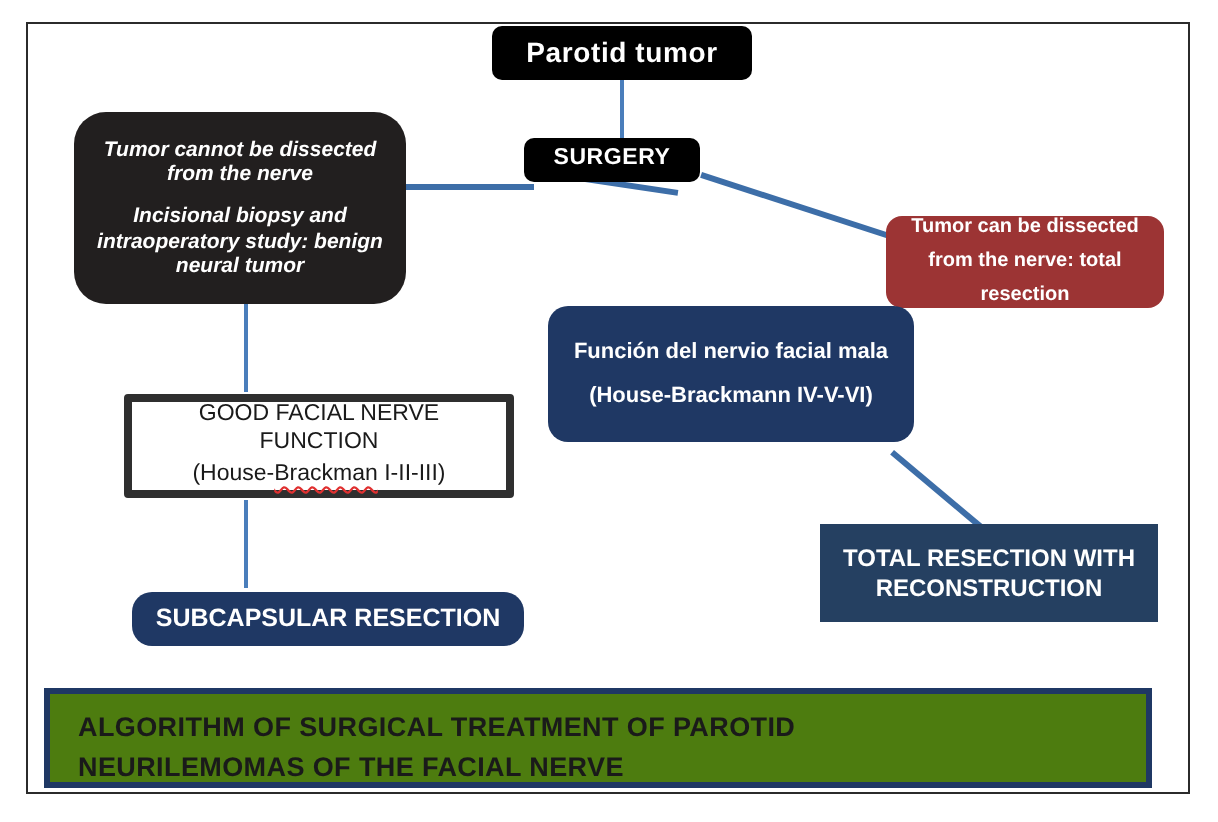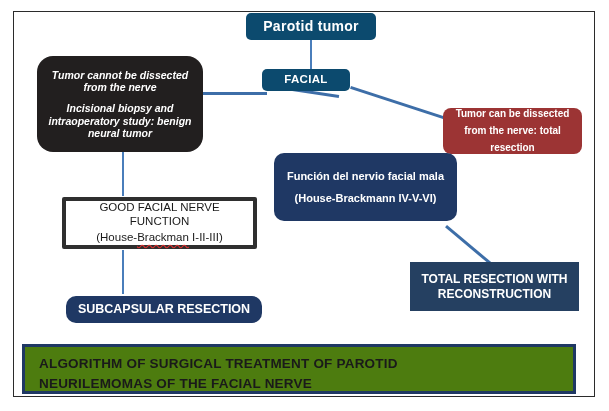--- a/index.html
+++ b/index.html
@@ -32,21 +32,21 @@
     display: flex;
     flex-direction: column;
     align-items: center;
     justify-content: center;
     text-align: center;
     line-height: 1.18;
   }
 
   
   .n-blue {
-    background: #0c4a6e;
+    background: #000000;
     color: #ffffff;
     border-radius: 5px;
     font-weight: bold;
     letter-spacing: 0.3px;
   }
 
   
   .n-black {
     background: #221f1f;
     color: #ffffff;
@@ -144,21 +144,21 @@
   <div class="conn-diag" style="left:351px; top:86px; width:105px; transform: rotate(18deg);"></div>
 
   <div class="conn conn-v" style="left:122px; top:152px; height:44px;"></div>
 
   <div class="conn conn-v" style="left:122px; top:250px; height:44px;"></div>
 
   <div class="conn-diag" style="left:447px; top:225px; width:58px; transform: rotate(40deg);"></div>
 
   <div class="node n-blue" style="left:246px; top:13px; width:130px; height:27px; font-size:14px;">Parotid tumor</div>
 
-  <div class="node n-blue" style="left:262px; top:69px; width:88px; height:22px; font-size:11.5px;">FACIAL</div>
+  <div class="node n-blue" style="left:262px; top:69px; width:88px; height:22px; font-size:11.5px;">SURGERY</div>
 
   <div class="node n-black" style="left:37px; top:56px; width:166px; height:96px; font-size:10.5px; padding:0 8px;font-style:italic;">
     <span class="line1">Tumor cannot be dissected</span>
     <span class="line1">from the nerve</span>
     <span class="gap"></span>
     <span class="line1">Incisional biopsy and</span>
     <span class="line1">intraoperatory study: benign</span>
     <span class="line1">neural tumor</span>
   </div>
 

